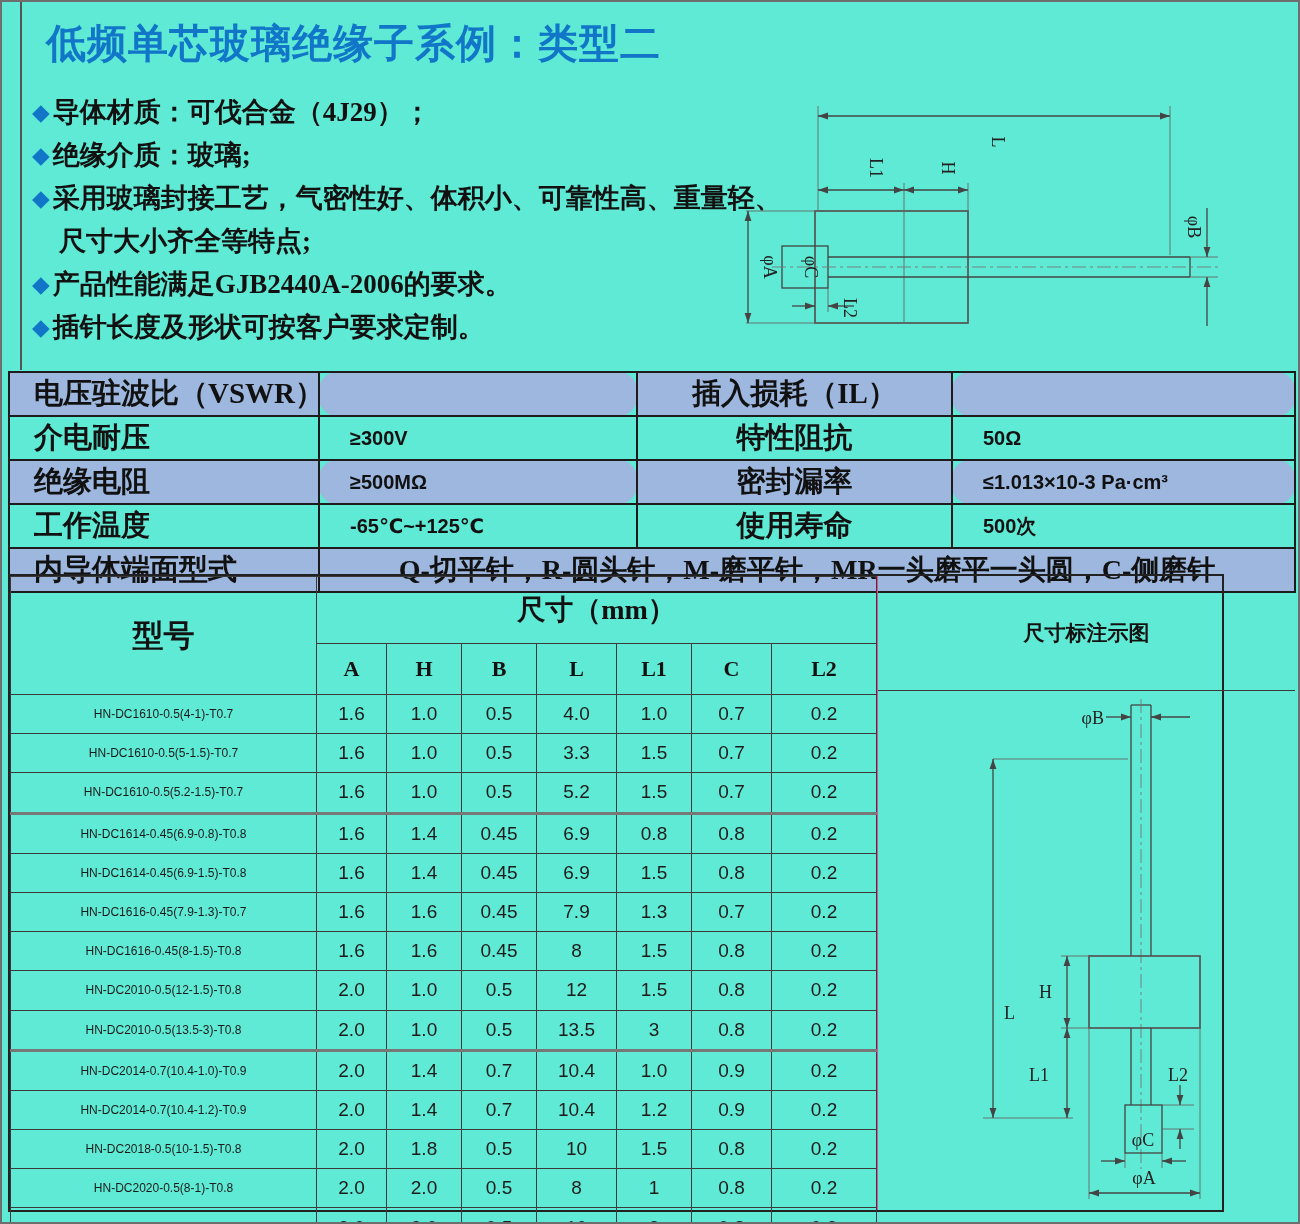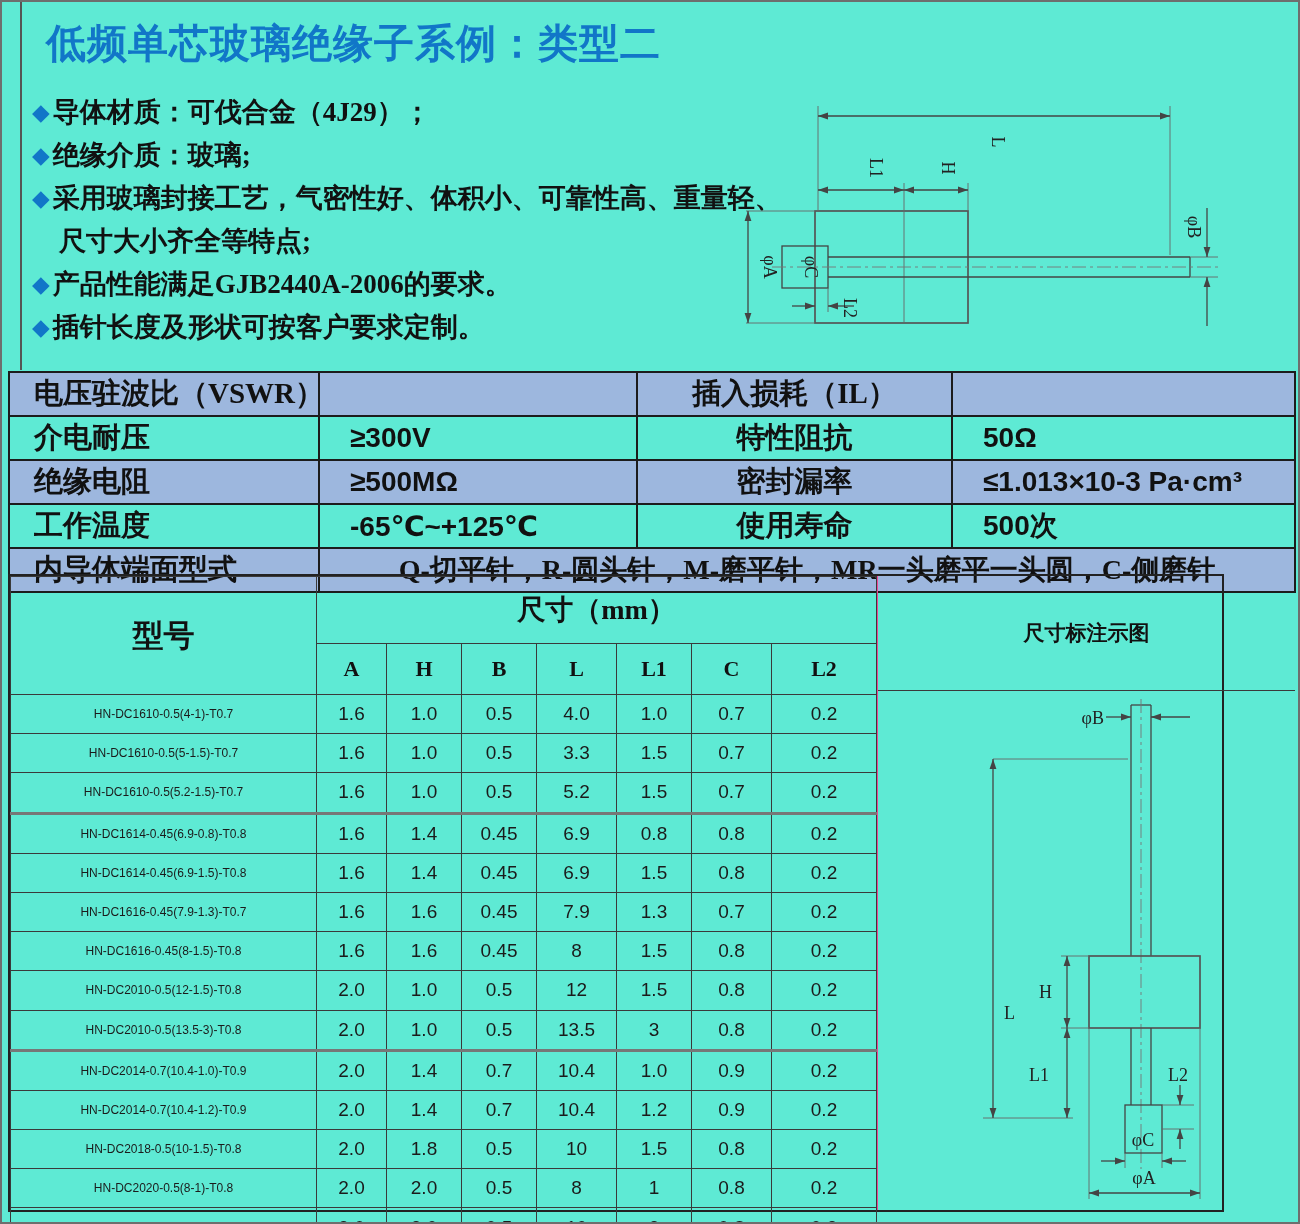--- a/index.html
+++ b/index.html
@@ -14,22 +14,22 @@
   .b{display:flex;align-items:flex-start;line-height:33px;margin-bottom:10px;white-space:nowrap;}
   .b .d{color:var(--accent,#1176C8);font-size:23px;line-height:33px;margin-right:3px;}
   .b.cont{padding-left:27px;}
   
   table{border-collapse:collapse;}
   .spec{position:absolute;left:6px;top:369px;width:1286px;table-layout:fixed;}
   .spec td{border:2px solid #1c1c1c;height:37px;overflow:hidden;white-space:nowrap;}
   .spec tr.blue td{background:var(--rowblue,#9DB7DE);}
   .spec .lbl{font-size:29px;font-weight:bold;padding-left:24px;}
   .spec .lbl3{font-size:29px;font-weight:bold;text-align:center;}
-  .spec .val{font-family:"Liberation Sans","DejaVu Sans",sans-serif;font-size:28px;
-             font-weight:bold;padding-left:30px;}
+  .spec .val{font-family:"Liberation Sans","DejaVu Sans",sans-serif;font-size:20px;
+             font-weight:bold;padding-left:30px;border-radius:18px;}
   .spec .merged{font-size:28px;font-weight:bold;text-align:center;}
   
   .dimwrap{position:absolute;left:6px;top:572px;width:1216px;height:638px;
            border:2px solid #222;display:flex;box-sizing:border-box;}
   .dimtable{width:866px;table-layout:fixed;}
   .dimtable th,.dimtable td{border:1px solid #3a3a3a;text-align:center;overflow:hidden;white-space:nowrap;}
   .dimtable th{font-weight:bold;}
   .th-model{font-size:31px;}
   .th-size{font-size:28px;height:64px;}
   .th-letter{font-size:22px;height:48px;font-family:"Liberation Serif","DejaVu Serif",serif;}

